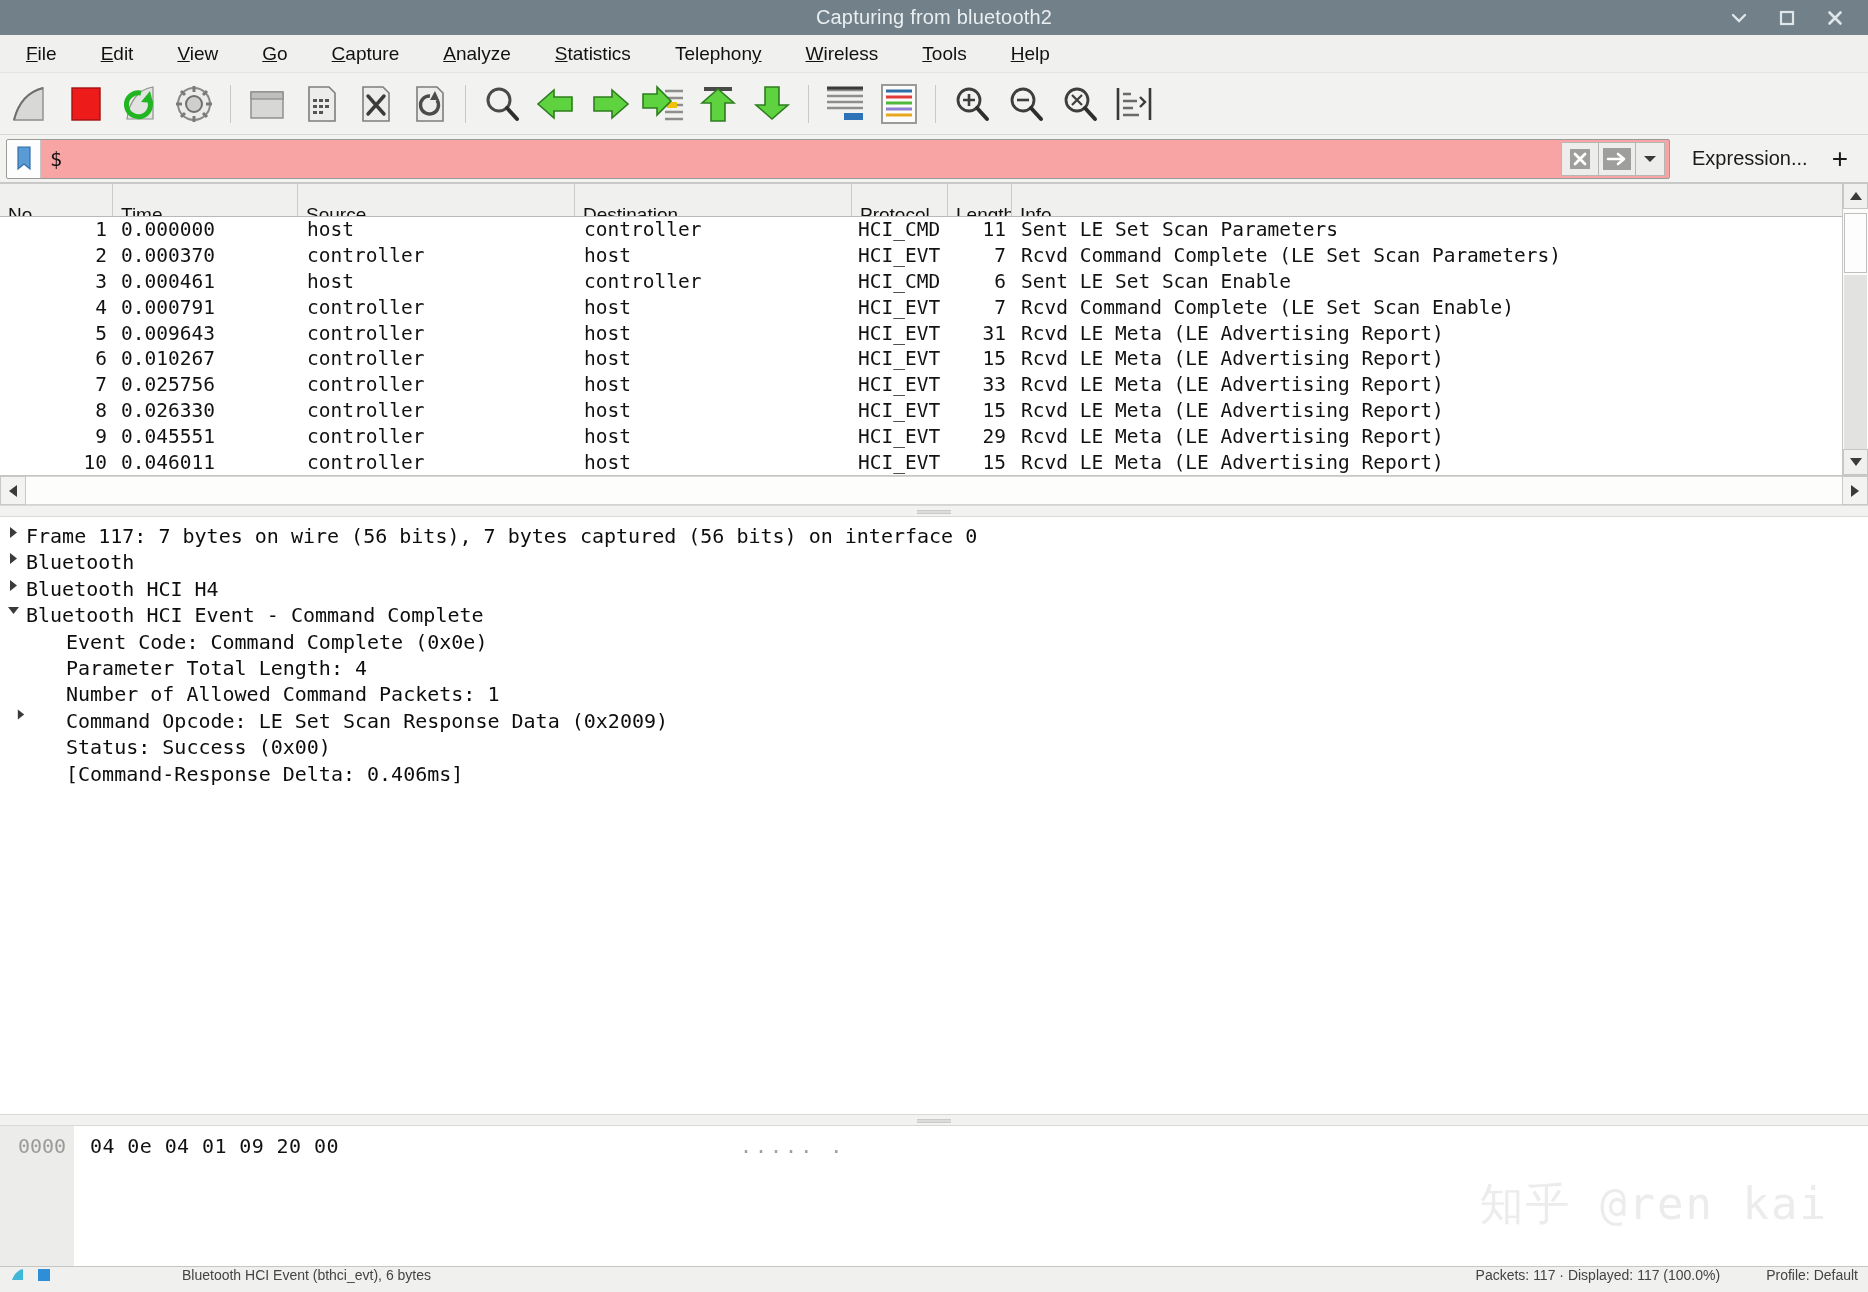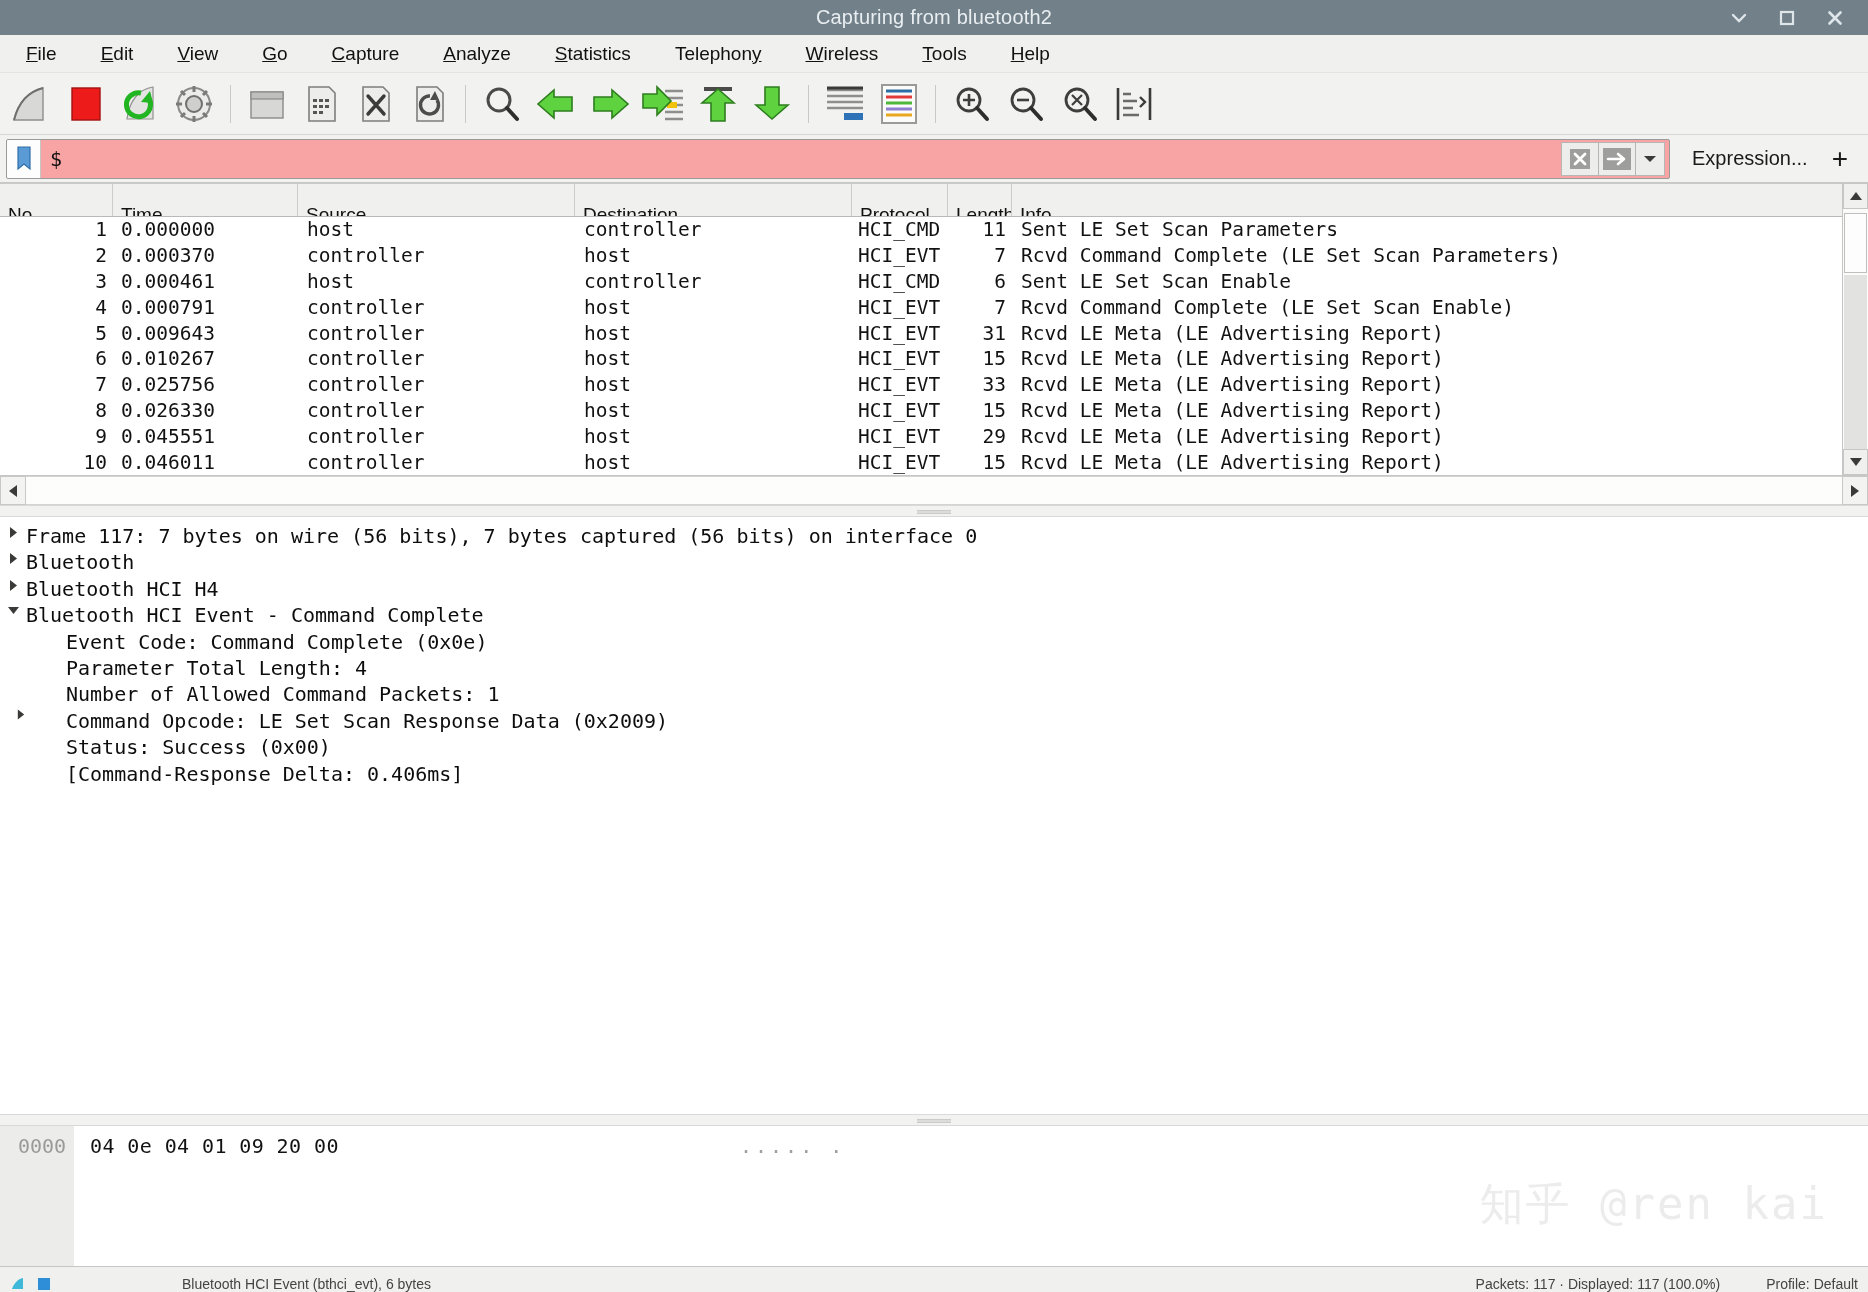--- a/index.html
+++ b/index.html
@@ -132,21 +132,21 @@
 
   
   .hexpane { flex: none; height: 140px; background: #fff; display: flex;
              font-family: "DejaVu Sans Mono", monospace; font-size: 20px; position: relative; border-radius: 24px; }
   .hex-off-col { width: 74px; background: #ececea; color: #9a9a98; padding: 8px 0 0 18px; flex: none; }
   .hex-bytes { padding: 8px 0 0 16px; color: #121212; letter-spacing: .4px; }
   .hex-ascii { padding: 8px 0 0 0; color: #9e9e9c; position: absolute; left: 740px; top: 0; letter-spacing: 3px; }
 
   
   .statusbar { height: 26px; background: #f0f0ee; border-top: 1px solid #c6c6c4;
-               display: flex; align-items: flex-end; padding: 0 10px; gap: 10px; flex: none;
+               display: flex; align-items: flex-start; padding: 0 10px; gap: 10px; flex: none;
                font-size: 14px; color: #444; overflow: hidden; }
   .st-icon { width: 16px; height: 16px; flex: none; }
   .st-text { white-space: nowrap; overflow: hidden; margin-left: 36px; }
   .st-mid { margin-left: 120px; }
   .st-right { margin-left: auto; white-space: nowrap; }
 
   .watermark {
     position: absolute; right: 40px; bottom: 32px; font-size: 44px; color: #ececec;
     letter-spacing: 2px; pointer-events: none; user-select: none; white-space: nowrap;
   }

